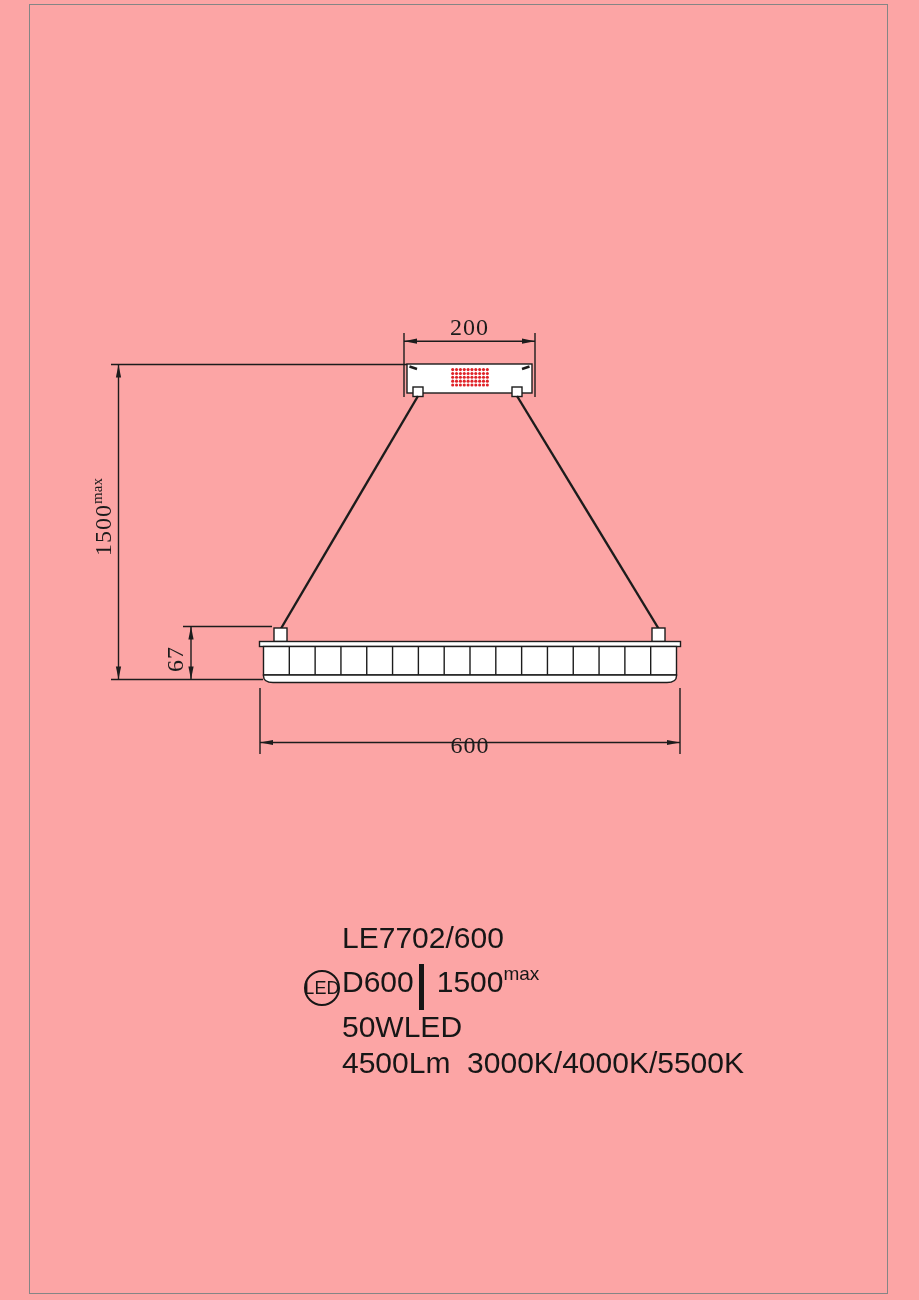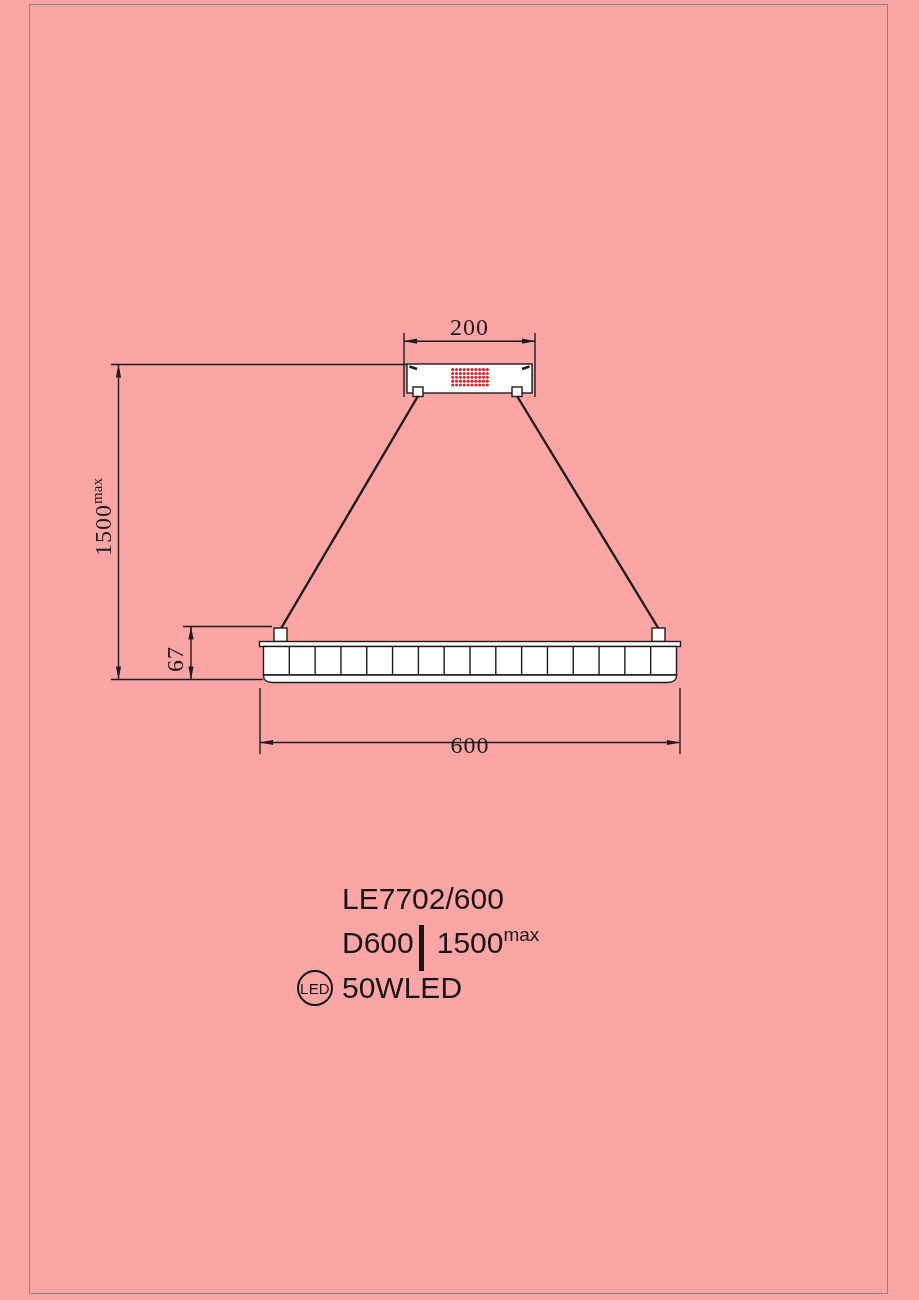--- a/index.html
+++ b/index.html
@@ -8,29 +8,29 @@
   #frame{position:absolute;left:29px;top:4px;width:859px;height:1290px;
          border:1px solid #858585;box-sizing:border-box;}
   #drawing-svg{position:absolute;left:0;top:0;width:919px;height:1300px;}
 
   .dim-label{position:absolute;font-family:"Liberation Serif",serif;font-size:24px;
              line-height:22px;color:#1b1b1b;text-align:center;letter-spacing:1px;}
   .dim-label sup{font-size:15px;letter-spacing:0;vertical-align:super;line-height:0;}
   .rot{transform:translate(-50%,-50%) rotate(-90deg);white-space:nowrap;}
 
   .spec{position:absolute;left:342px;font-size:30px;line-height:34px;color:#161616;
-        white-space:pre;}
+        white-space:pre;margin-top:39px;}
   #spec-line2{display:flex;align-items:flex-start;}
   #spec-line2 .bar{display:inline-block;width:5px;height:46px;background:#161616;
                    margin:-1px 13px 0 5px;}
   #spec-line2 sup{font-size:19px;line-height:21px;margin-top:-2px;}
-  #led-badge{position:absolute;left:297px;top:970px;width:36px;height:36px;
+  #led-badge{position:absolute;left:304px;top:970px;width:36px;height:36px;
              border:2.5px solid #161616;border-radius:50%;box-sizing:border-box;
              display:flex;align-items:center;justify-content:center;
-             font-size:15px;letter-spacing:.2px;color:#161616;text-align:right;}
+             font-size:18px;letter-spacing:.2px;color:#161616;text-align:right;}
 </style>
 </head>
 <body>
 
 <div id="page">
 
   <div id="frame"></div>
 
   <svg id="drawing-svg" viewBox="0 0 919 1300">
     <g stroke="#1c1c1c" stroke-width="1.4" fill="none">
@@ -174,15 +174,16 @@
   <div class="spec" id="spec-line2" style="top:926px">
     <span>D600</span>
     <span class="bar"></span>
     <span>1500</span>
     <sup>max</sup>
   </div>
 
   <div id="led-badge">LED</div>
   <div class="spec" style="top:971px">50WLED</div>
 
+  <div class="spec" style="top:1007px">4500Lm  3000K/4000K/5500K</div>
 
 
 </div>
 
 </body></html>

